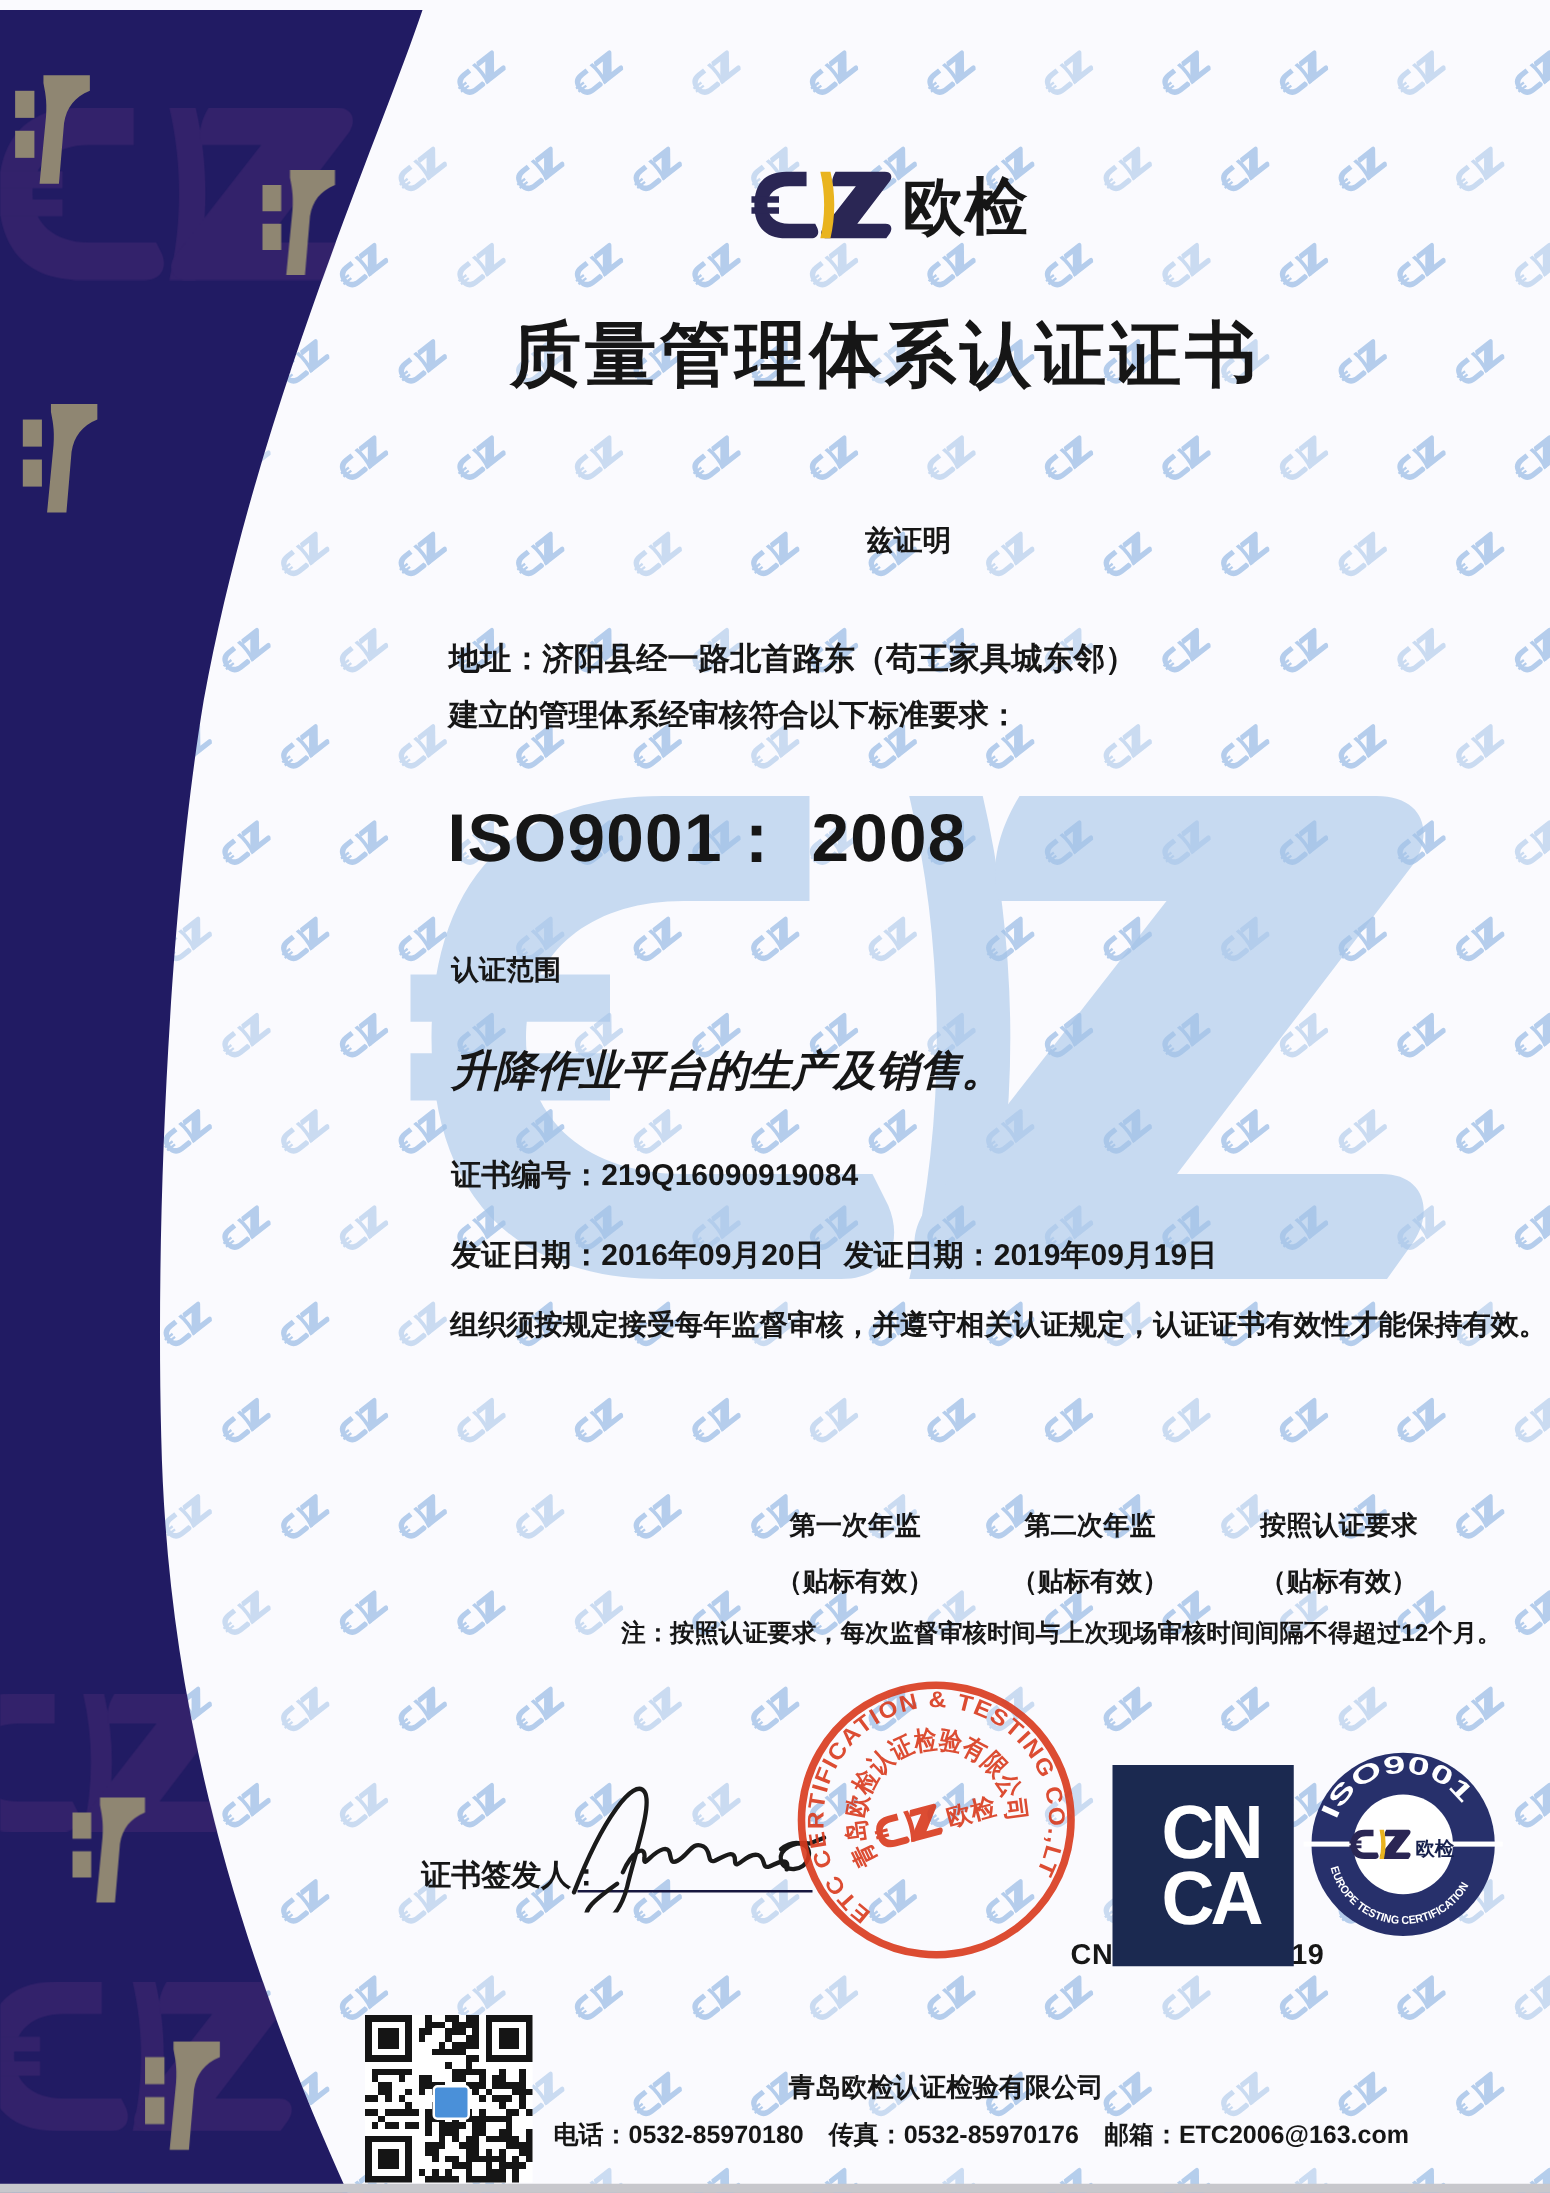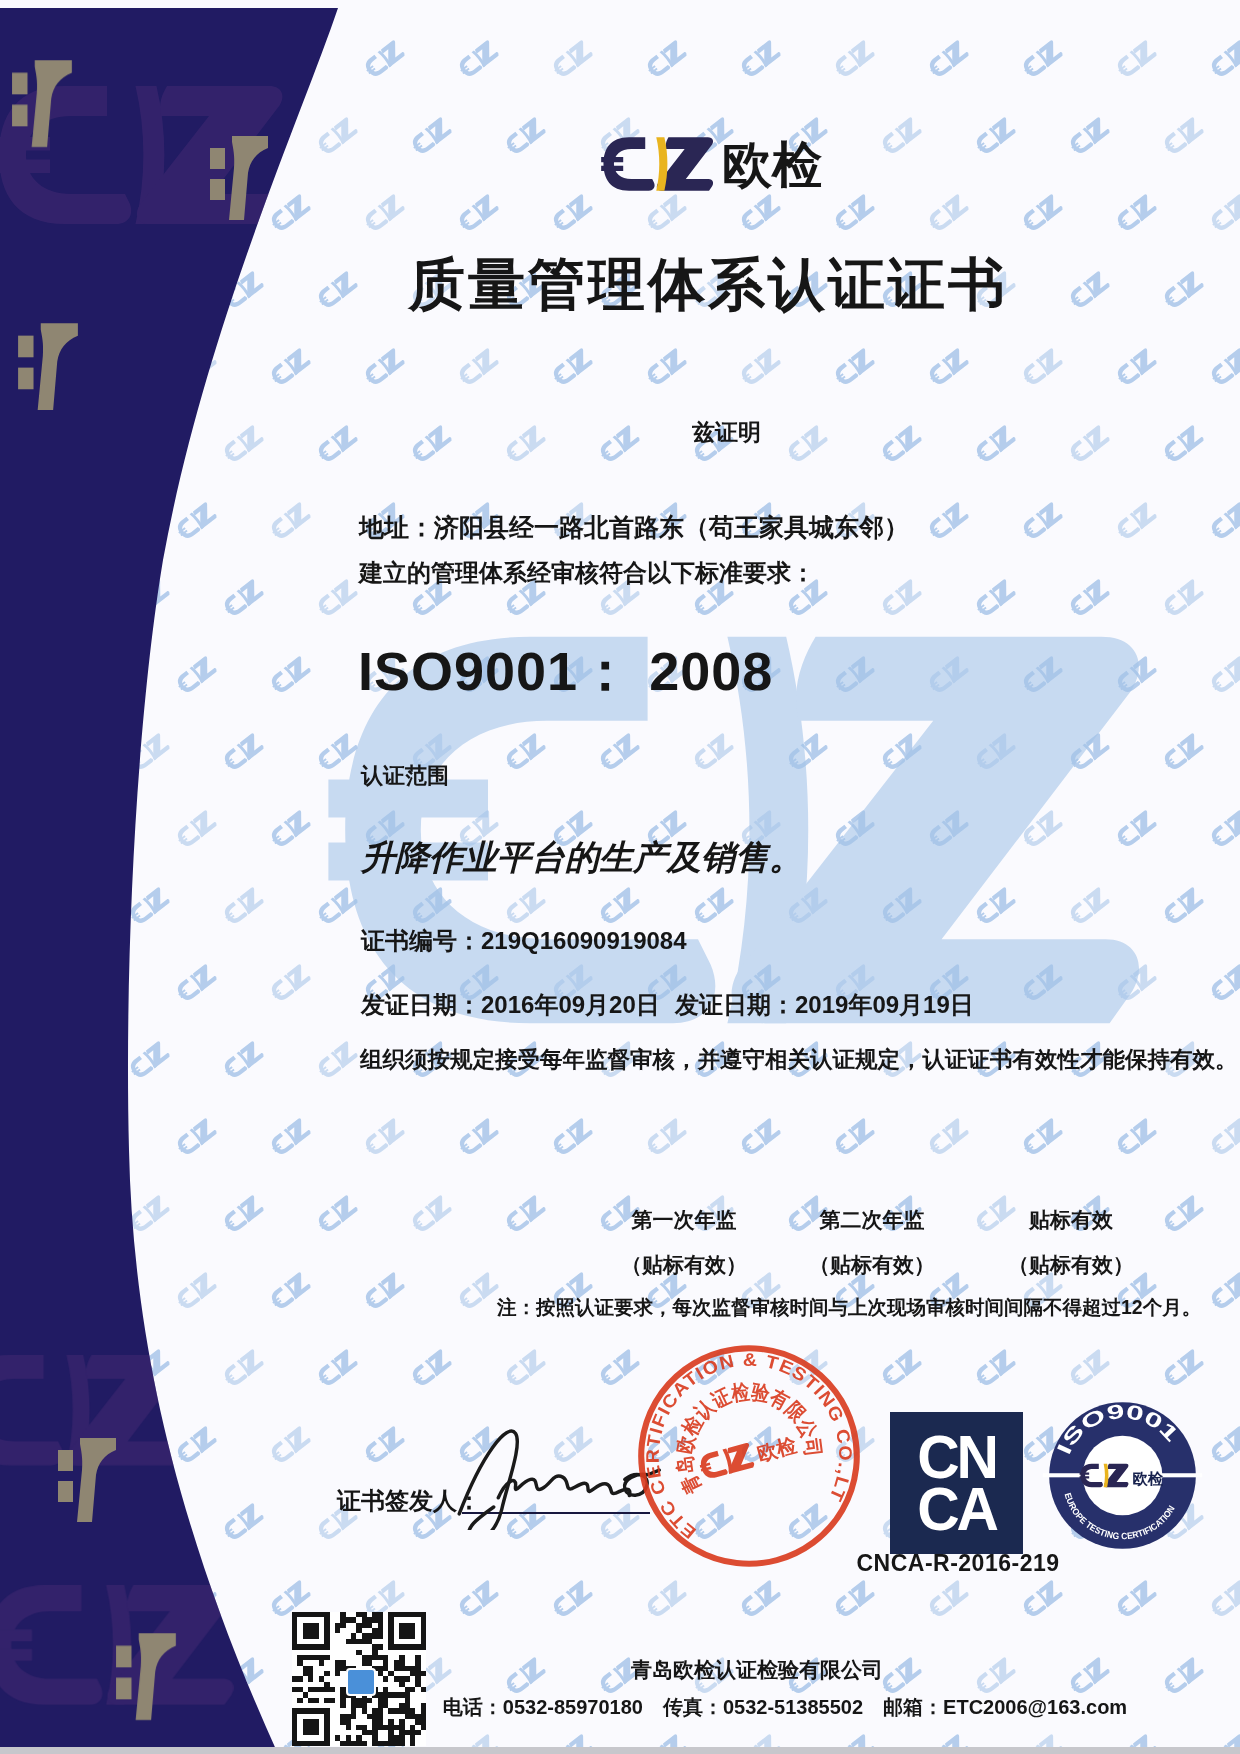--- a/index.html
+++ b/index.html
@@ -24,21 +24,21 @@
   .body25{font-size:25px;}
   .body24{font-size:24px;}
   #iso-std{font-size:54px;font-weight:bold;letter-spacing:1px;}
   #scope{font-size:34px;}
   .surv{z-index:4;text-align:center;font-size:21px;font-weight:bold;width:220px;margin-left:-110px;}
   .surv .n{margin-top:17px;}
   #note{font-size:19.5px;}
   
   .seal{z-index:5;}
   #stamp{opacity:.9;}
-  #cnca-box{background:var(--cnca,#1b2950);width:133px;height:142px;text-align:center;}
+  #cnca-box{background:var(--cnca,#1b2950);width:133px;height:161px;text-align:center;padding-left:12px;}
   #cnca-box .ln{color:#fff;font-weight:bold;font-size:56px;line-height:.93;letter-spacing:-3px;transform:scale(1.05,1.08);transform-origin:center;}
   #cnca-box{display:flex;flex-direction:column;justify-content:center;}
   #cnca-code{font-size:23px;font-weight:bold;letter-spacing:.5px;width:260px;text-align:center;margin-left:-130px;}
   #sig-line{height:2px;background:#17173f;z-index:4;}
   #qr{z-index:5;background:#fff;}
   #qr-icon{position:absolute;left:54px;top:56px;width:26px;height:24px;background:#4a90d9;border:2px solid #fff;border-radius:4px;z-index:6;}
   .fline{z-index:4;text-align:center;font-weight:bold;}
   #footer-q{font-size:21px;width:870px;}
   #footer-co{font-size:21px;width:400px;margin-left:-200px;}
   #footer-ct{font-size:20px;width:720px;margin-left:-360px;}
@@ -1123,21 +1123,21 @@
 
   <div class="abs surv" style="left:684px;top:1206px;">
     <div>第一次年监</div>
     <div class="n">（贴标有效）</div>
   </div>
   <div class="abs surv" style="left:872px;top:1206px;">
     <div>第二次年监</div>
     <div class="n">（贴标有效）</div>
   </div>
   <div class="abs surv" style="left:1071px;top:1206px;">
-    <div>贴标有效</div>
+    <div>按照认证要求</div>
     <div class="n">（贴标有效）</div>
   </div>
 
   <div id="note" class="abs txt b" style="left:497px;top:1296px;">注：按照认证要求，每次监督审核时间与上次现场审核时间间隔不得超过12个月。</div>
 
   <div class="abs txt b body24" style="left:337px;top:1487px;">证书签发人：</div>
   <div id="sig-line" class="abs" style="left:462px;top:1512px;width:188px;"></div>
   <svg class="abs" style="left:450px;top:1415px;width:230px;height:115px;z-index:4" viewBox="0 0 200 100">
     <g fill="none" stroke="#1a1a1a" stroke-width="3" stroke-linecap="round">
       <path d="M8,86 C28,34 50,6 57,16 C63,25 50,60 45,82 C40,102 26,114 18,106 C12,99 24,90 38,80"></path>
@@ -1427,17 +1427,17 @@
           <rect x="0" y="18" width="7" height="7"></rect>
           <rect x="1" y="19" width="5" height="5" fill="#fff"></rect>
           <rect x="2" y="20" width="3" height="3"></rect>
         </g>
       </svg>
     <div id="qr-icon"></div>
   </div>
 
   <div id="footer-co" class="abs fline" style="left:757px;top:1656px;">青岛欧检认证检验有限公司</div>
   <div id="footer-ct" class="abs fline" style="left:785px;top:1694px;">
-    <span>电话：0532-85970180</span><span>传真：0532-51385502</span><span>邮箱：ETC2006@163.com</span>
+    <span>电话：0532-85970180</span><span>传真：0532-85970176</span><span>邮箱：ETC2006@163.com</span>
   </div>
 
   <div id="bottom-strip" class="abs"></div>
 </div>
 
 </body></html>

